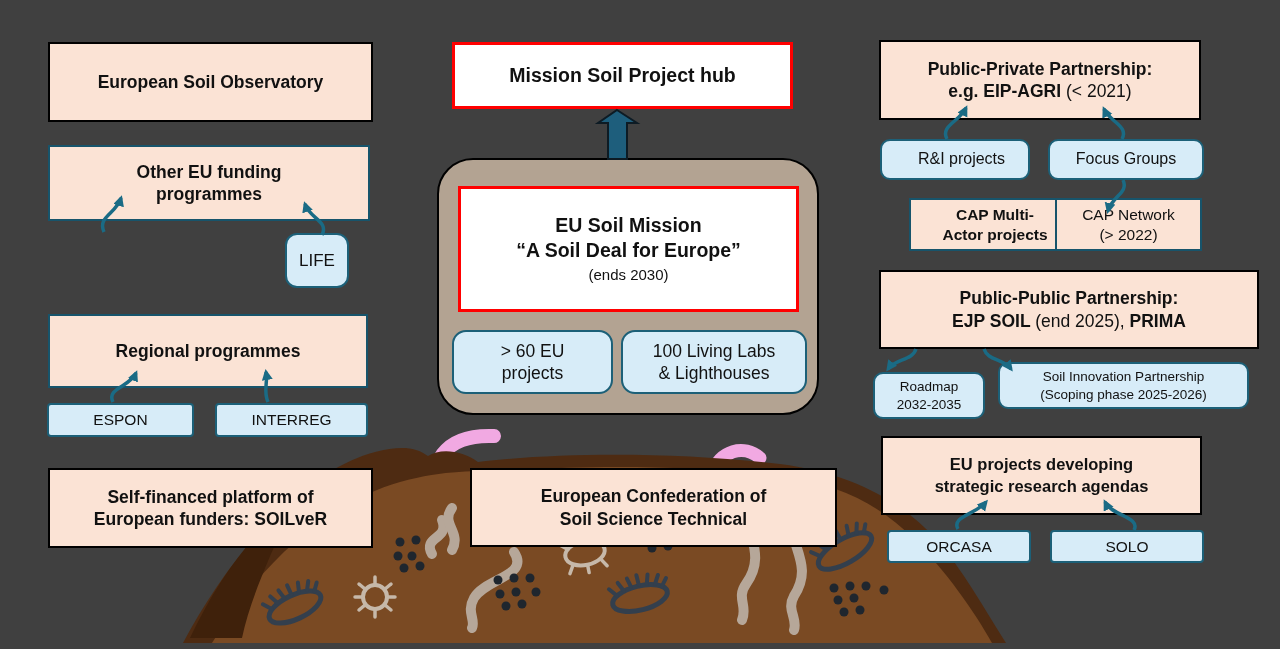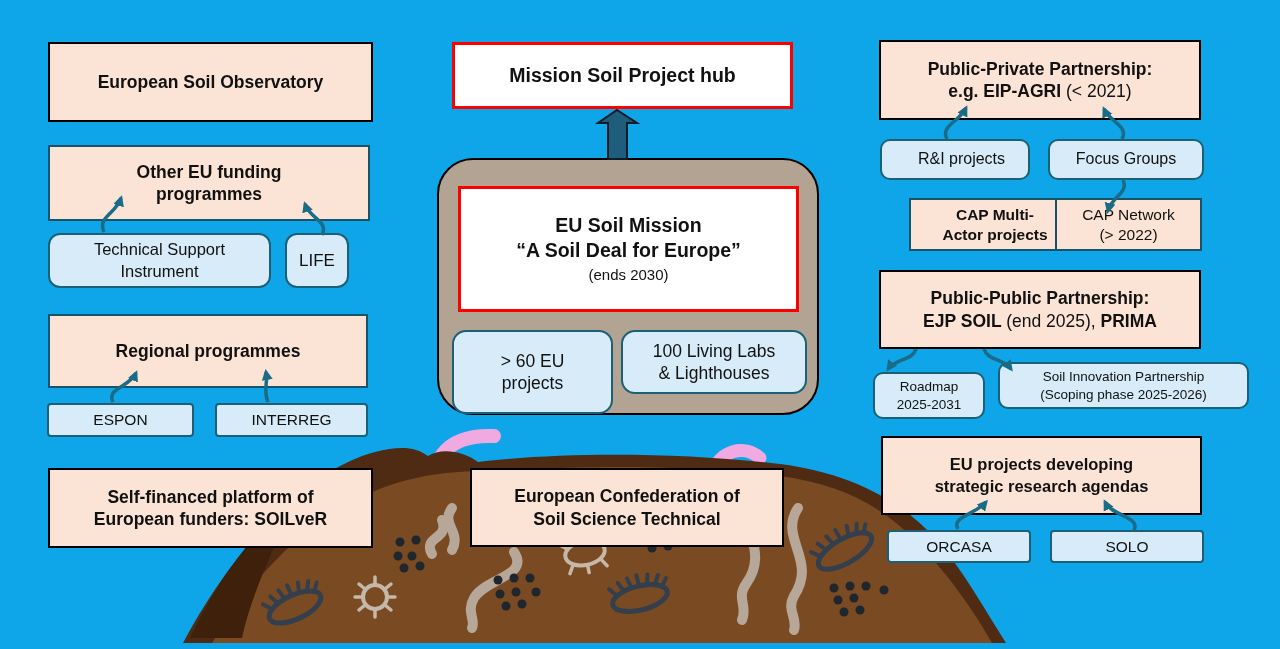--- a/index.html
+++ b/index.html
@@ -1,17 +1,17 @@
 <!DOCTYPE html>
 <html><head>
 <meta charset="utf-8">
 <style>
   html,body{margin:0;padding:0;background:#fff;}
   #canvas{
-    position:relative;width:1280px;height:649px;overflow:hidden;background:#0ea5e9;
+    position:relative;width:1280px;height:649px;overflow:hidden;background:#404040;
     font-family:"Liberation Sans","DejaVu Sans",sans-serif;color:#111;
   }
   svg.layer{position:absolute;left:0;top:0;pointer-events:none;}
   #soil-svg{z-index:0;}
   #arrow-svg{z-index:3;}
   .box{
     position:absolute;box-sizing:border-box;z-index:2;
     display:flex;flex-direction:column;justify-content:center;align-items:center;
     text-align:center;line-height:1.28;
   }
@@ -32,30 +32,30 @@
   #life{left:285px;top:233px;width:64px;height:55px;font-size:17px;}
   #regional{left:48px;top:314px;width:320px;height:74px;}
   #espon{left:47px;top:403px;width:147px;height:34px;}
   #interreg{left:215px;top:403px;width:153px;height:34px;}
   #selffin{left:48px;top:468px;width:325px;height:80px;}
   
   #hub{left:452px;top:42px;width:341px;height:67px;}
   #tan{left:437px;top:158px;width:382px;height:257px;background:#B3A392;border:2.5px solid #000;border-radius:36px;z-index:1;}
   #mission{left:458px;top:186px;width:341px;height:126px;}
   #mission .sub{font-weight:400;font-size:15px;margin-top:2px;}
-  #p60{left:452px;top:330px;width:161px;height:84px;font-size:17.5px;}
+  #p60{left:452px;top:330px;width:161px;height:64px;font-size:17.5px;}
   #labs{left:621px;top:330px;width:186px;height:64px;font-size:17.5px;}
-  #ecsss{left:470px;top:468px;width:314px;height:79px;}
+  #ecsss{left:470px;top:468px;width:367px;height:79px;}
   
   #ppp{left:879px;top:40px;width:322px;height:80px;}
   #rni{left:880px;top:139px;width:150px;height:41px;font-size:16px;padding-left:13px;}
   #focus{left:1048px;top:139px;width:156px;height:41px;font-size:16px;}
   #capmulti{left:879px;top:198px;width:172px;height:53px;margin-left:30px;}
   #capnet{left:1055px;top:198px;width:147px;height:53px;text-align:right;}
-  #pubpub{left:879px;top:270px;width:322px;height:79px;}
+  #pubpub{left:879px;top:270px;width:380px;height:79px;}
   #roadmap{left:873px;top:372px;width:112px;height:47px;}
   #soilinno{left:998px;top:362px;width:251px;height:47px;}
   #euproj{left:881px;top:436px;width:321px;height:79px;}
   #orcasa{left:887px;top:530px;width:144px;height:33px;}
   #solo{left:1050px;top:530px;width:154px;height:33px;}
   .mixline{display:block;white-space:nowrap;}
 </style>
 </head>
 <body>
 
@@ -174,24 +174,20 @@
 
   <div class="box peach bk b fs17" id="esob">
     <div>European Soil Observatory</div>
   </div>
 
   <div class="box peach tl b fs17" id="other">
     <div>Other EU funding</div>
     <div>programmes</div>
   </div>
 
-  <div class="box blue r12 fs16" id="tsi">
-    <div>Technical Support</div>
-    <div>Instrument</div>
-  </div>
 
   <div class="box blue r12" id="life">
     <div>LIFE</div>
   </div>
 
   <div class="box peach tl b fs17" id="regional">
     <div>Regional programmes</div>
   </div>
 
   <div class="box blue r8 fs15" id="espon">
@@ -257,21 +253,21 @@
     <div>(&gt; 2022)</div>
   </div>
 
   <div class="box peach bk fs17" id="pubpub">
     <div class="b">Public-Public Partnership:</div>
     <div class="mixline"><span class="b">EJP SOIL </span><span>(end 2025), </span><span class="b">PRIMA</span></div>
   </div>
 
   <div class="box blue r10 fs13" id="roadmap">
     <div>Roadmap</div>
-    <div>2025-2031</div>
+    <div>2032-2035</div>
   </div>
 
   <div class="box blue r10 fs13" id="soilinno">
     <div>Soil Innovation Partnership</div>
     <div>(Scoping phase 2025-2026)</div>
   </div>
 
   <div class="box peach bk b fs16" id="euproj">
     <div>EU projects developing</div>
     <div>strategic research agendas</div>

